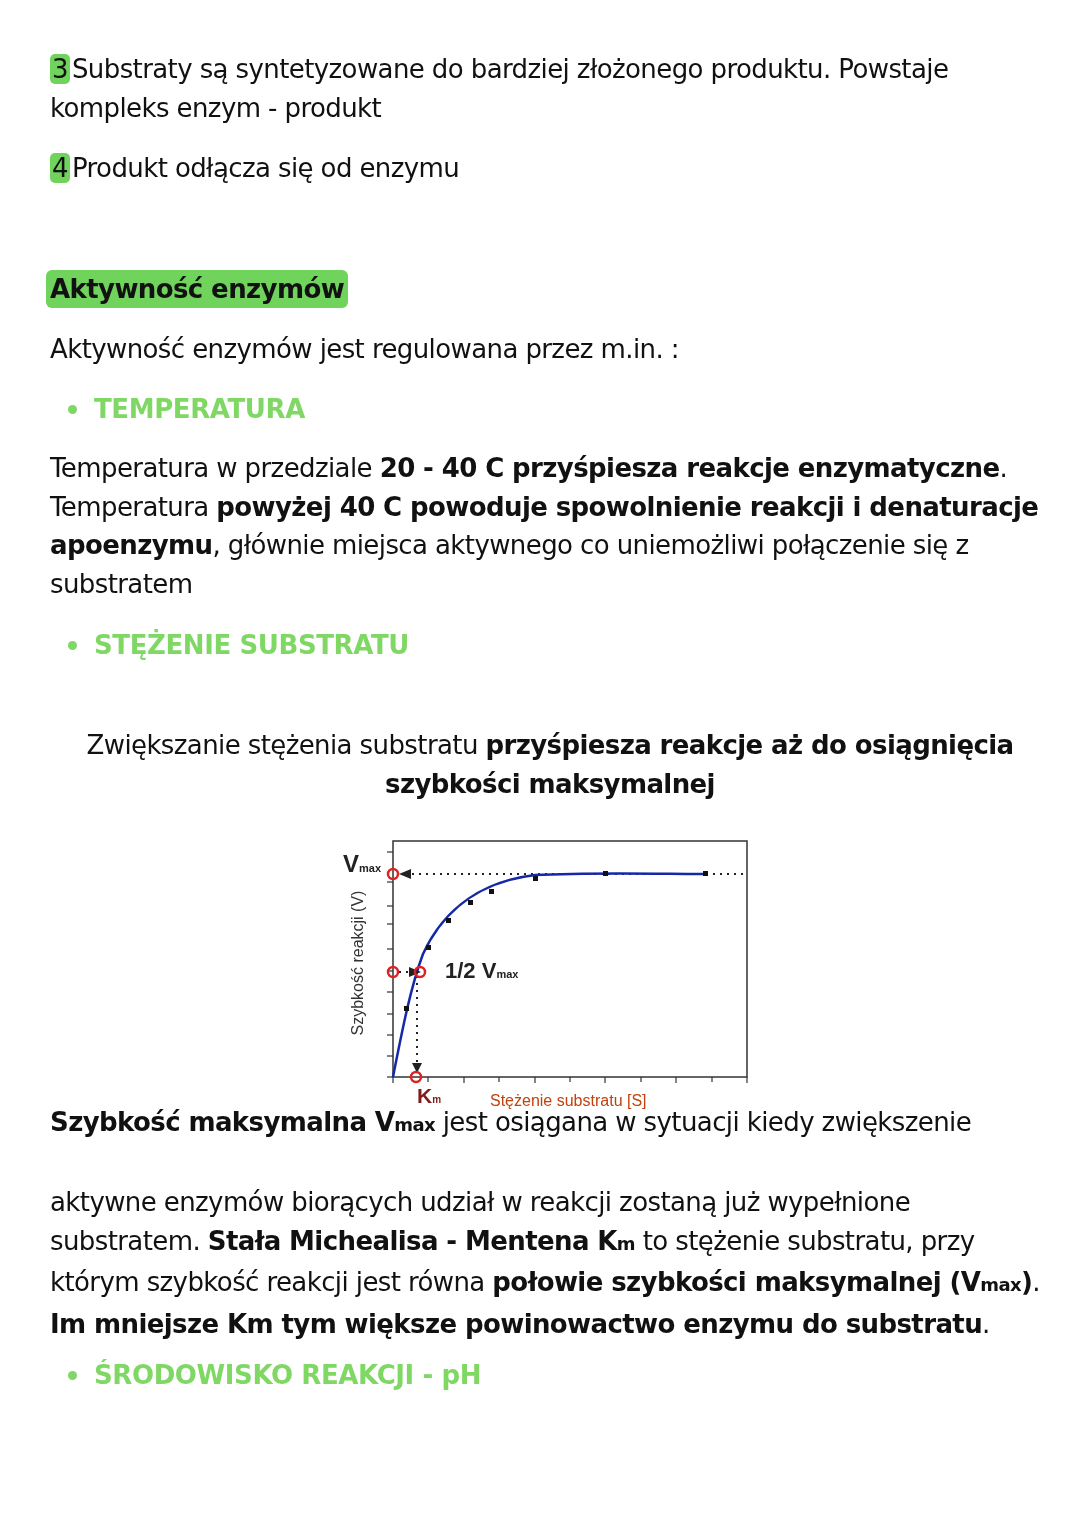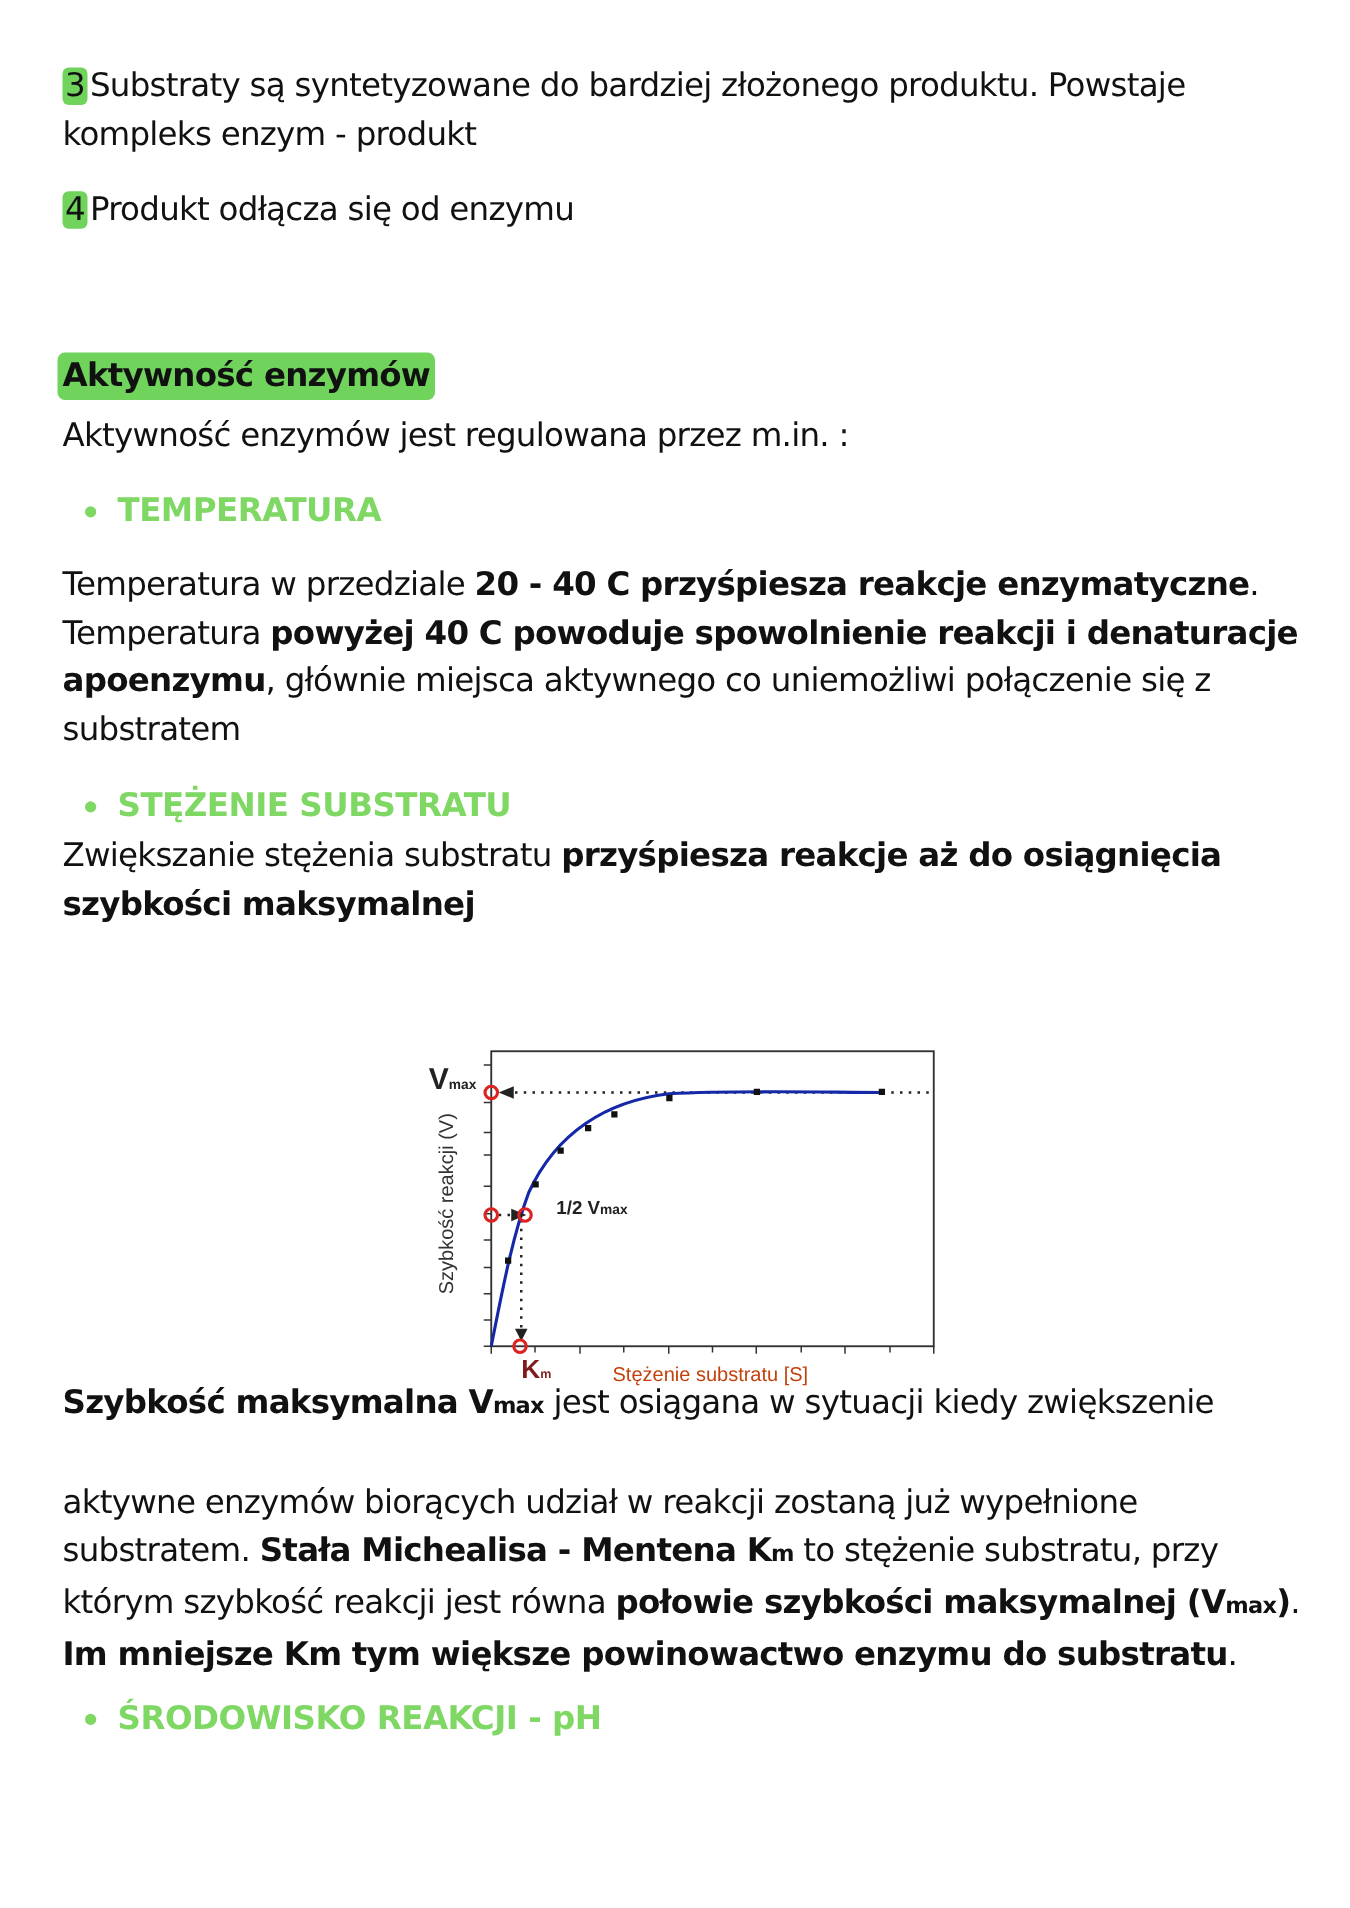--- a/index.html
+++ b/index.html
@@ -40,21 +40,21 @@
 
   <p class="p abs" style="top:50px;">
     <span class="num">3</span><span>Substraty są syntetyzowane do bardziej złożonego produktu. Powstaje</span><br>
     <span>kompleks enzym - produkt</span>
   </p>
 
   <p class="p abs" style="top:149px;">
     <span class="num">4</span><span>Produkt odłącza się od enzymu</span>
   </p>
 
-  <div class="abs" style="top:282px; left:-4px;">
+  <div class="abs" style="top:270px; left:-4px;">
     <span class="hl-title">Aktywność enzymów</span>
   </div>
 
   <p class="p abs" style="top:330px;">Aktywność enzymów jest regulowana przez m.in. :</p>
 
   <div class="bullet abs" style="top:390px; left:0;">
     <span class="dot"></span>
     <span>TEMPERATURA</span>
   </div>
 
@@ -63,21 +63,21 @@
     <span>Temperatura </span><b>powyżej 40 C powoduje spowolnienie reakcji i denaturacje</b><br>
     <b>apoenzymu</b><span>, głównie miejsca aktywnego co uniemożliwi połączenie się z</span><br>
     <span>substratem</span>
   </p>
 
   <div class="bullet abs" style="top:626px; left:0;">
     <span class="dot"></span>
     <span>STĘŻENIE SUBSTRATU</span>
   </div>
 
-  <p class="p abs" style="top:666px; width:1000px;">
+  <p class="p abs" style="top:726px; width:1000px;text-align:center;">
     <span>Zwiększanie stężenia substratu </span><b>przyśpiesza reakcje aż do osiągnięcia</b><br>
     <b>szybkości maksymalnej</b>
   </p>
 
   <p class="p abs" style="top:1103px; width:1000px;">
     <b>Szybkość maksymalna V</b><b class="sub">max</b><span> jest osiągana w sytuacji kiedy zwiększenie</span><br>
     <br>
     <span>aktywne enzymów biorących udział w reakcji zostaną już wypełnione</span><br>
     <span>substratem. </span><b>Stała Michealisa - Mentena K</b><b class="sub">m</b><span> to stężenie substratu, przy</span><br>
     <span>którym szybkość reakcji jest równa </span><b>połowie szybkości maksymalnej (V</b><b class="sub">max</b><b>)</b><span>.</span><br>
@@ -149,20 +149,20 @@
       <circle cx="58" cy="146" r="5"></circle>
       <circle cx="85" cy="146" r="5"></circle>
       <circle cx="81" cy="251" r="5"></circle>
     </g>
   </svg>
 
   <div class="abs" style="left:8px; top:24px; font-family:'Liberation Sans',sans-serif; font-weight:bold; color:#222;">
     <span style="font-size:24px;">V</span><span style="font-size:11px;">max</span>
   </div>
   <div class="abs" style="left:110px; top:132px; font-family:'Liberation Sans',sans-serif; font-weight:bold; color:#222;">
-    <span style="font-size:15px;">1/2 V</span><span style="font-size:11px;">max</span>
+    <span style="font-size:22px;">1/2 V</span><span style="font-size:11px;">max</span>
   </div>
   <div class="abs" style="left:82px; top:258px; font-family:'Liberation Sans',sans-serif; font-weight:bold; color:#7f1d1d;">
     <span style="font-size:21px;">K</span><span style="font-size:10px;">m</span>
   </div>
   <div class="abs" style="left:155px; top:266px; font-family:'Liberation Sans',sans-serif; font-size:16px; color:#c2410c;">Stężenie substratu [S]</div>
   <div class="abs" style="left:-62px; top:128px; width:170px; text-align:center; transform:rotate(-90deg); font-family:'Liberation Sans',sans-serif; font-size:16px; color:#333;">Szybkość reakcji (V)</div>
 </div>
 
 </body></html>

